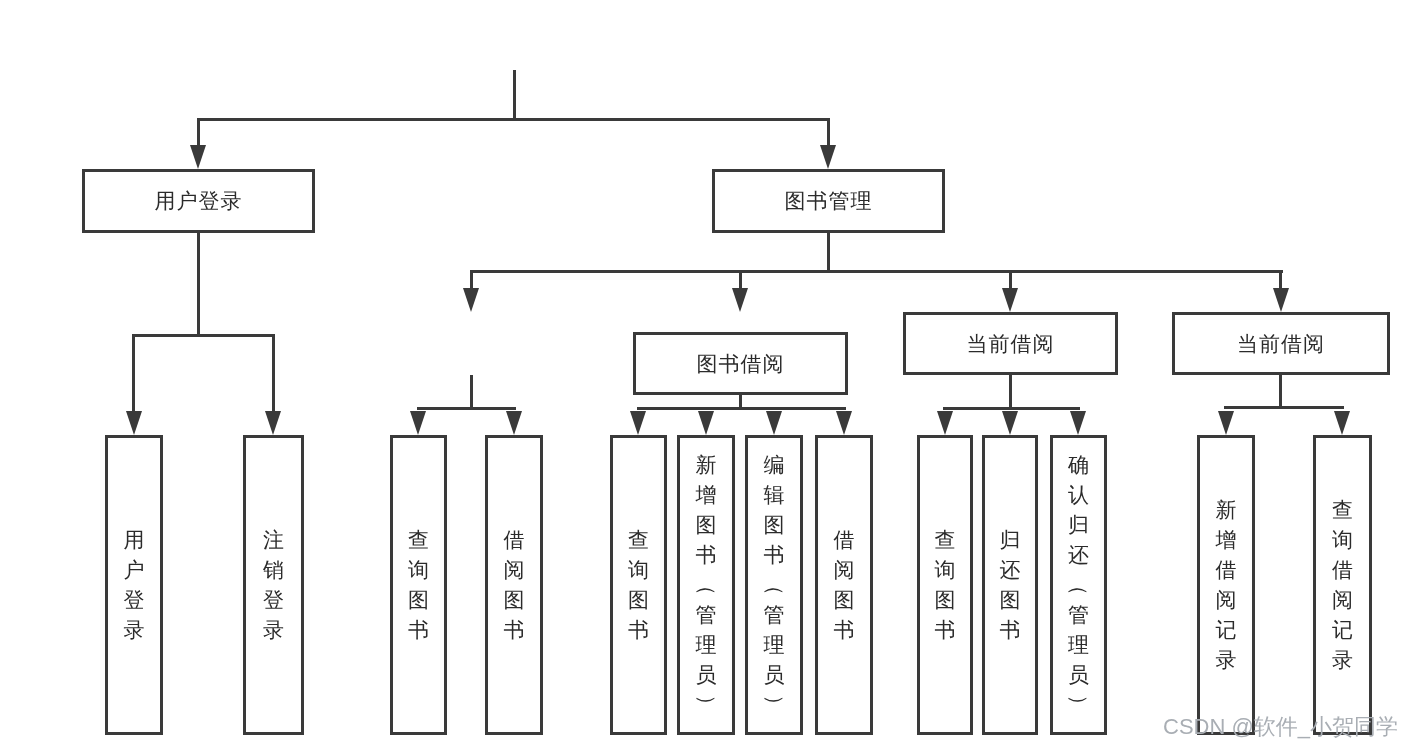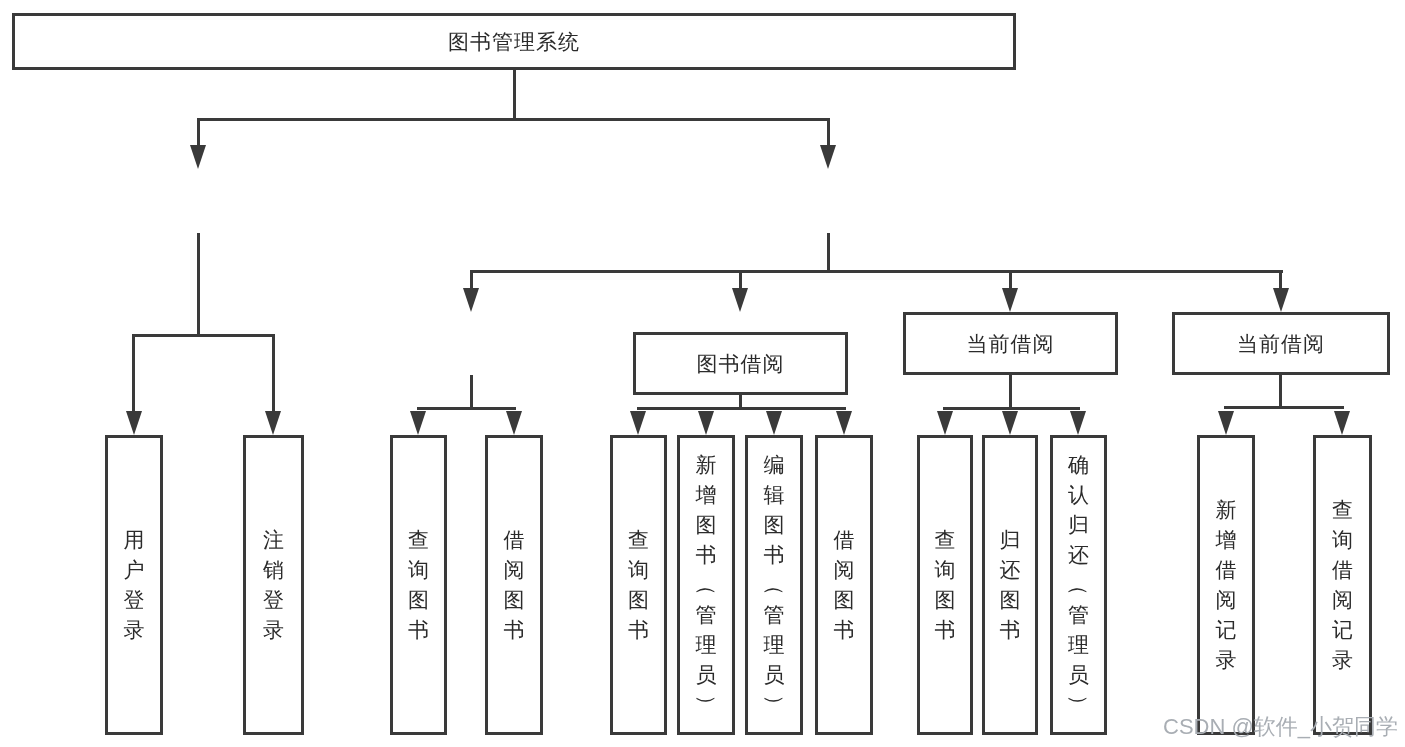--- a/index.html
+++ b/index.html
@@ -72,22 +72,23 @@
   <div class="ar" style="left:630px;top:411px;"></div>
   <div class="ar" style="left:698px;top:411px;"></div>
   <div class="ar" style="left:766px;top:411px;"></div>
   <div class="ar" style="left:836px;top:411px;"></div>
   <div class="ar" style="left:937px;top:411px;"></div>
   <div class="ar" style="left:1002px;top:411px;"></div>
   <div class="ar" style="left:1070px;top:411px;"></div>
   <div class="ar" style="left:1218px;top:411px;"></div>
   <div class="ar" style="left:1334px;top:411px;"></div>
 
-  <div class="hbox" style="left:12px;top:13px;width:1004px;height:57px;">图书管理系统</div>
 
+  <div class="hbox" style="left:82px;top:169px;width:233px;height:64px;">用户登录</div>
+  <div class="hbox" style="left:712px;top:169px;width:233px;height:64px;">图书管理</div>
 
   <div class="hbox" style="left:633px;top:312px;width:215px;height:63px;margin-top:20px;">图书借阅</div>
   <div class="hbox" style="left:903px;top:312px;width:215px;height:63px;">当前借阅</div>
   <div class="hbox" style="left:1172px;top:312px;width:218px;height:63px;">当前借阅</div>
 
   <div class="vbox" style="left:105px;top:435px;width:58px;height:300px;">
       <span class="vchar">用</span>
       <span class="vchar">户</span>
       <span class="vchar">登</span>
       <span class="vchar">录</span>

